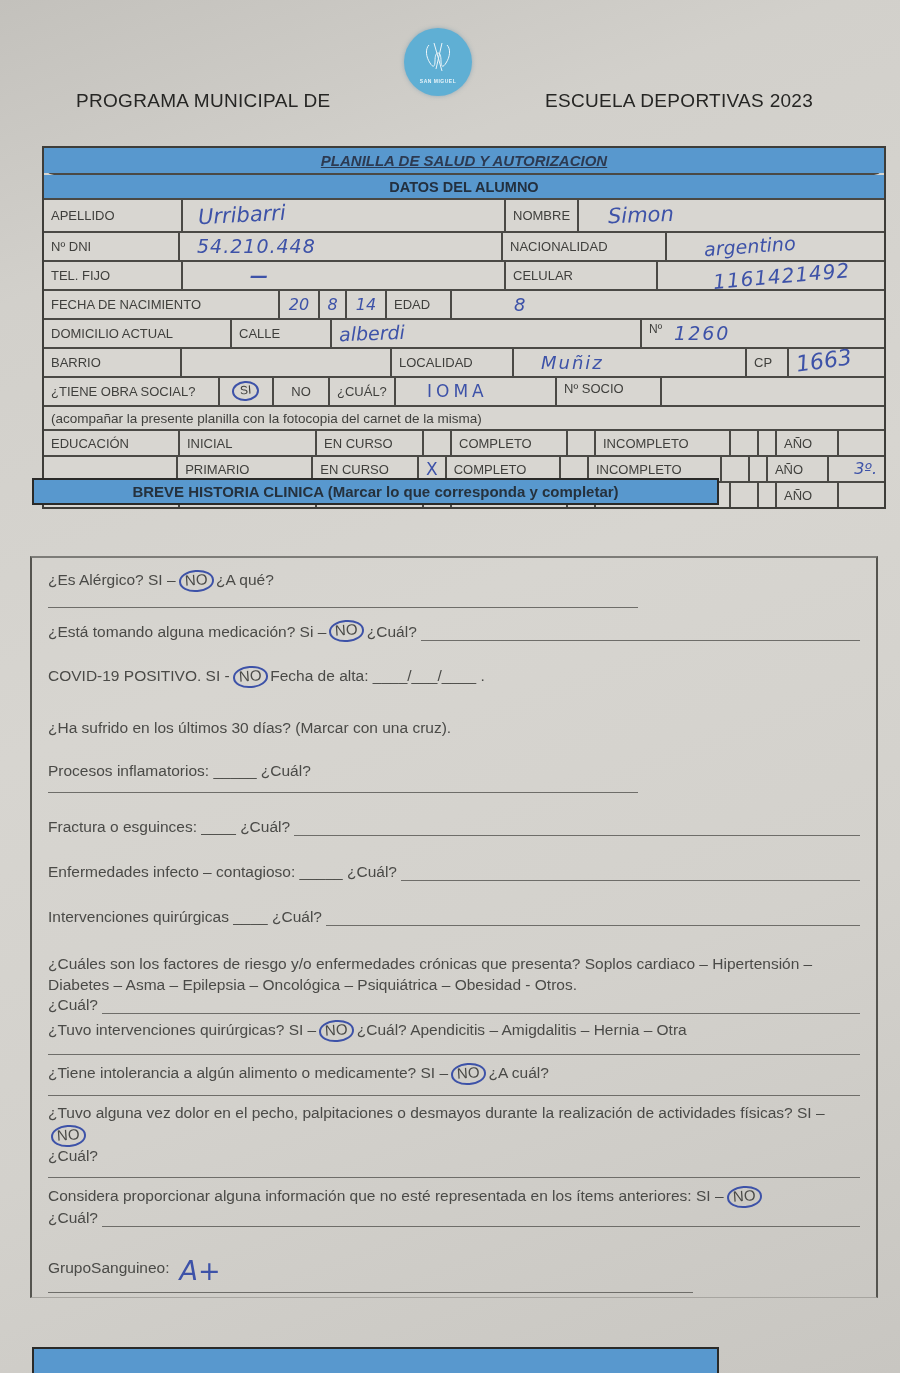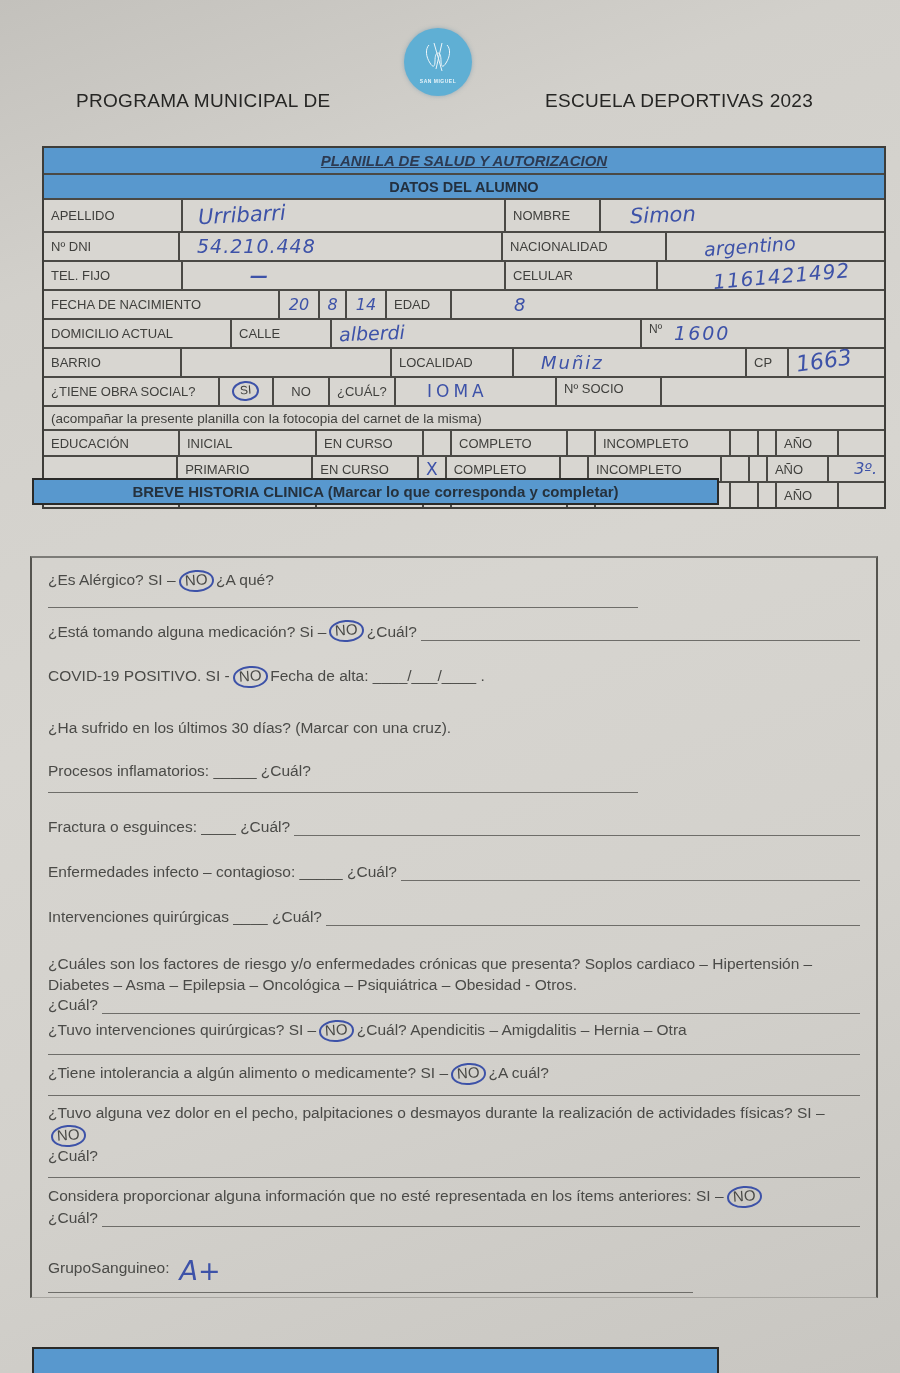--- a/index.html
+++ b/index.html
@@ -18,21 +18,21 @@
   .logo svg{display:block;}
   .logo-text{font-size:5px;font-weight:bold;color:#e8f4fa;letter-spacing:.5px;margin-top:1px;}
   
   .ftable{position:absolute;left:42px;top:146px;width:840px;border:2px solid #3e3d39;background:#d8d6d1;}
   .trow{display:flex;border-bottom:2px solid #4a4945;align-items:stretch;}
   .trow:last-child{border-bottom:none;}
   .cell{border-right:2px solid #4a4945;padding:1px 7px;display:flex;align-items:center;font-size:13px;color:#3f3f3c;box-sizing:border-box;}
   .cell:last-child{border-right:none;}
   .cell.grow{flex:1;}
   .bluebar{background:#5898ce;justify-content:center;font-weight:bold;color:#23303f;}
-  .title-row{min-height:25px;}
+  .title-row{min-height:25px;border-radius:10px;}
   .title-row .cell{font-size:15px;font-style:italic;text-decoration:underline;color:#2c3a52;}
   .sub-row{min-height:23px;}
   .sub-row .cell{font-size:14.5px;}
   .r30{min-height:31px;} .r27{min-height:27px;} .r24{min-height:24px;} .r22{min-height:22px;}
   
   .hw{font-family:"DejaVu Sans",sans-serif;font-style:italic;color:#3d52a8;white-space:nowrap;line-height:1;}
   .circle-pen{display:inline-block;border:2px solid #3d52a8;border-radius:50%;padding:1px 6px 2px;transform:rotate(-4deg);line-height:1.1;}
   
   .section-bar{position:absolute;left:32px;width:687px;height:27px;background:#5898ce;border:2px solid #2a2a28;
     display:flex;align-items:center;justify-content:center;font-weight:bold;font-size:15px;color:#25313d;box-sizing:border-box;}
@@ -73,21 +73,21 @@
     </div>
     <div class="trow sub-row">
       <div class="cell grow bluebar">DATOS DEL ALUMNO</div>
     </div>
 
     <div class="trow r30">
       <div class="cell" style="width:139px">APELLIDO</div>
       <div class="cell" style="width:323px">
         <span class="hw" style="font-size:21px;transform:rotate(-3deg);margin-left:8px">Urribarri</span>
       </div>
-      <div class="cell" style="width:95px">NOMBRE</div>
+      <div class="cell" style="width:73px">NOMBRE</div>
       <div class="cell grow">
         <span class="hw" style="font-size:21px;transform:rotate(-2deg);margin-left:22px">Simon</span>
       </div>
     </div>
 
     <div class="trow r27">
       <div class="cell" style="width:136px">Nº DNI</div>
       <div class="cell" style="width:323px">
         <span class="hw" style="font-size:19px;margin-left:10px;letter-spacing:1px">54.210.448</span>
       </div>
@@ -126,21 +126,21 @@
     </div>
 
     <div class="trow r27">
       <div class="cell" style="width:188px">DOMICILIO ACTUAL</div>
       <div class="cell" style="width:100px">CALLE</div>
       <div class="cell" style="width:310px">
         <span class="hw" style="font-size:19px;transform:rotate(-2deg)">alberdi</span>
       </div>
       <div class="cell grow">
         <span style="font-size:12px;align-self:flex-start;margin-top:1px">Nº</span>
-        <span class="hw" style="font-size:19px;margin-left:12px;letter-spacing:2px">1600</span>
+        <span class="hw" style="font-size:19px;margin-left:12px;letter-spacing:2px">1260</span>
       </div>
     </div>
 
     <div class="trow r27">
       <div class="cell" style="width:138px">BARRIO</div>
       <div class="cell" style="width:210px"></div>
       <div class="cell" style="width:122px">LOCALIDAD</div>
       <div class="cell" style="width:233px">
         <span class="hw" style="font-size:18px;margin-left:20px;letter-spacing:2px">Muñiz</span>
       </div>

